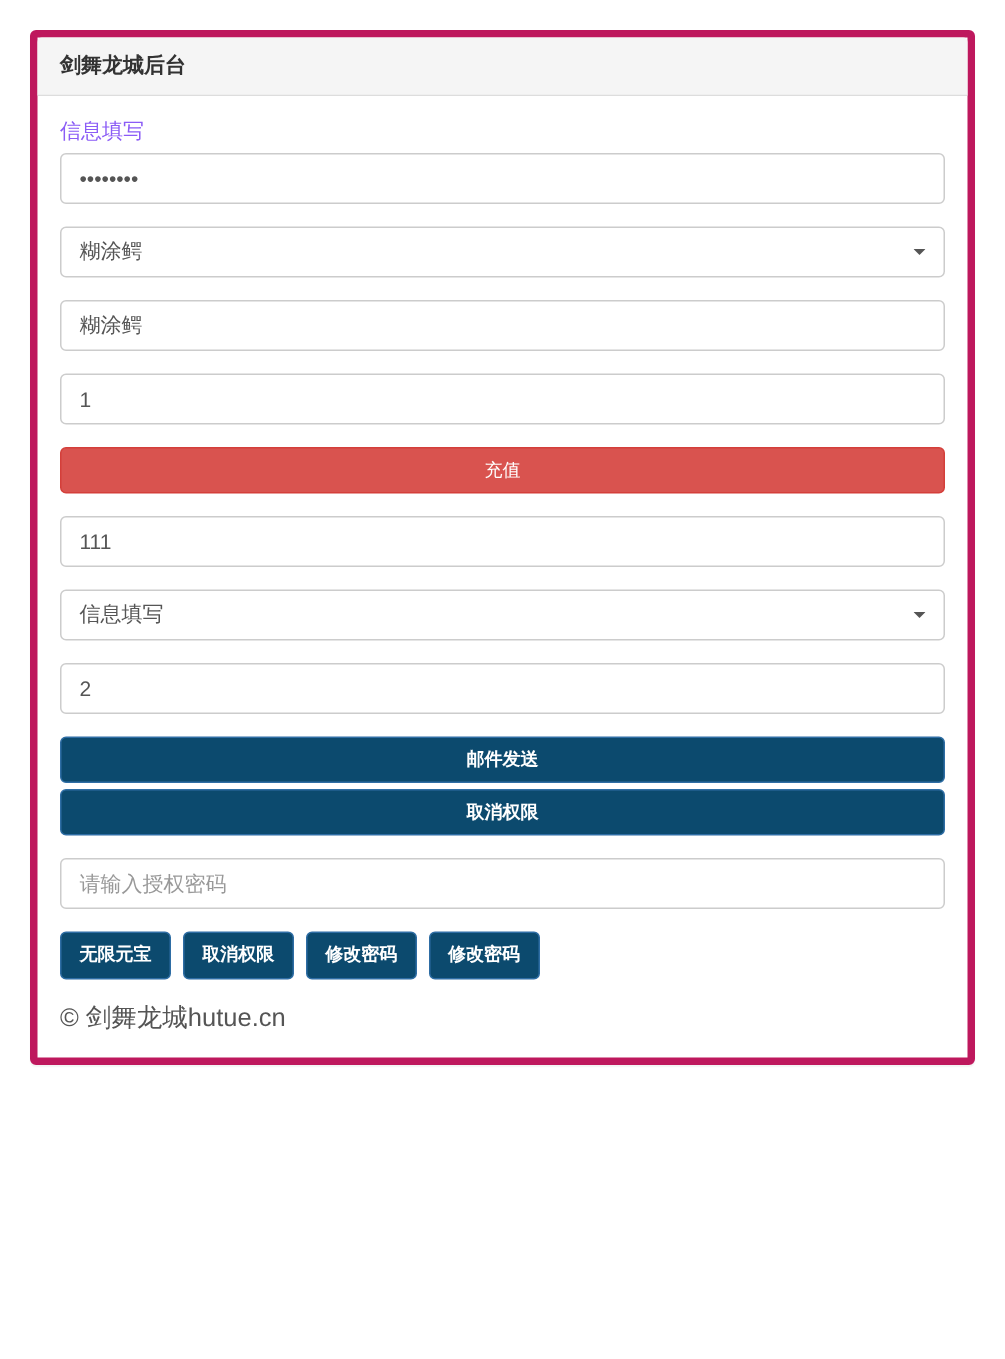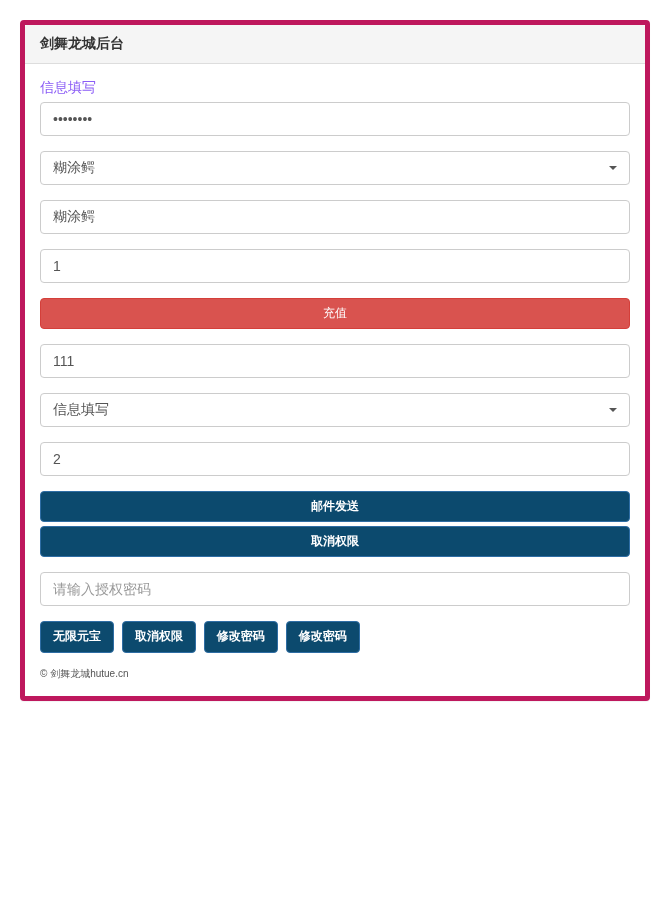--- a/index.html
+++ b/index.html
@@ -115,21 +115,21 @@
     }
     .btn-group-bottom .btn {
       margin-right: 4px;
       margin-bottom: 4px;
     }
     .mail-buttons .btn-block + .btn-block {
       margin-top: 4px;
     }
     .footer {
       color: #555;
-      font-size: 10px;
+      font-size: 17px;
     }
   </style>
 </head>
 <body>
 
 <div class="panel">
   <div class="panel-heading">
     <div class="panel-title">剑舞龙城后台</div>
   </div>
   <div class="panel-body">

